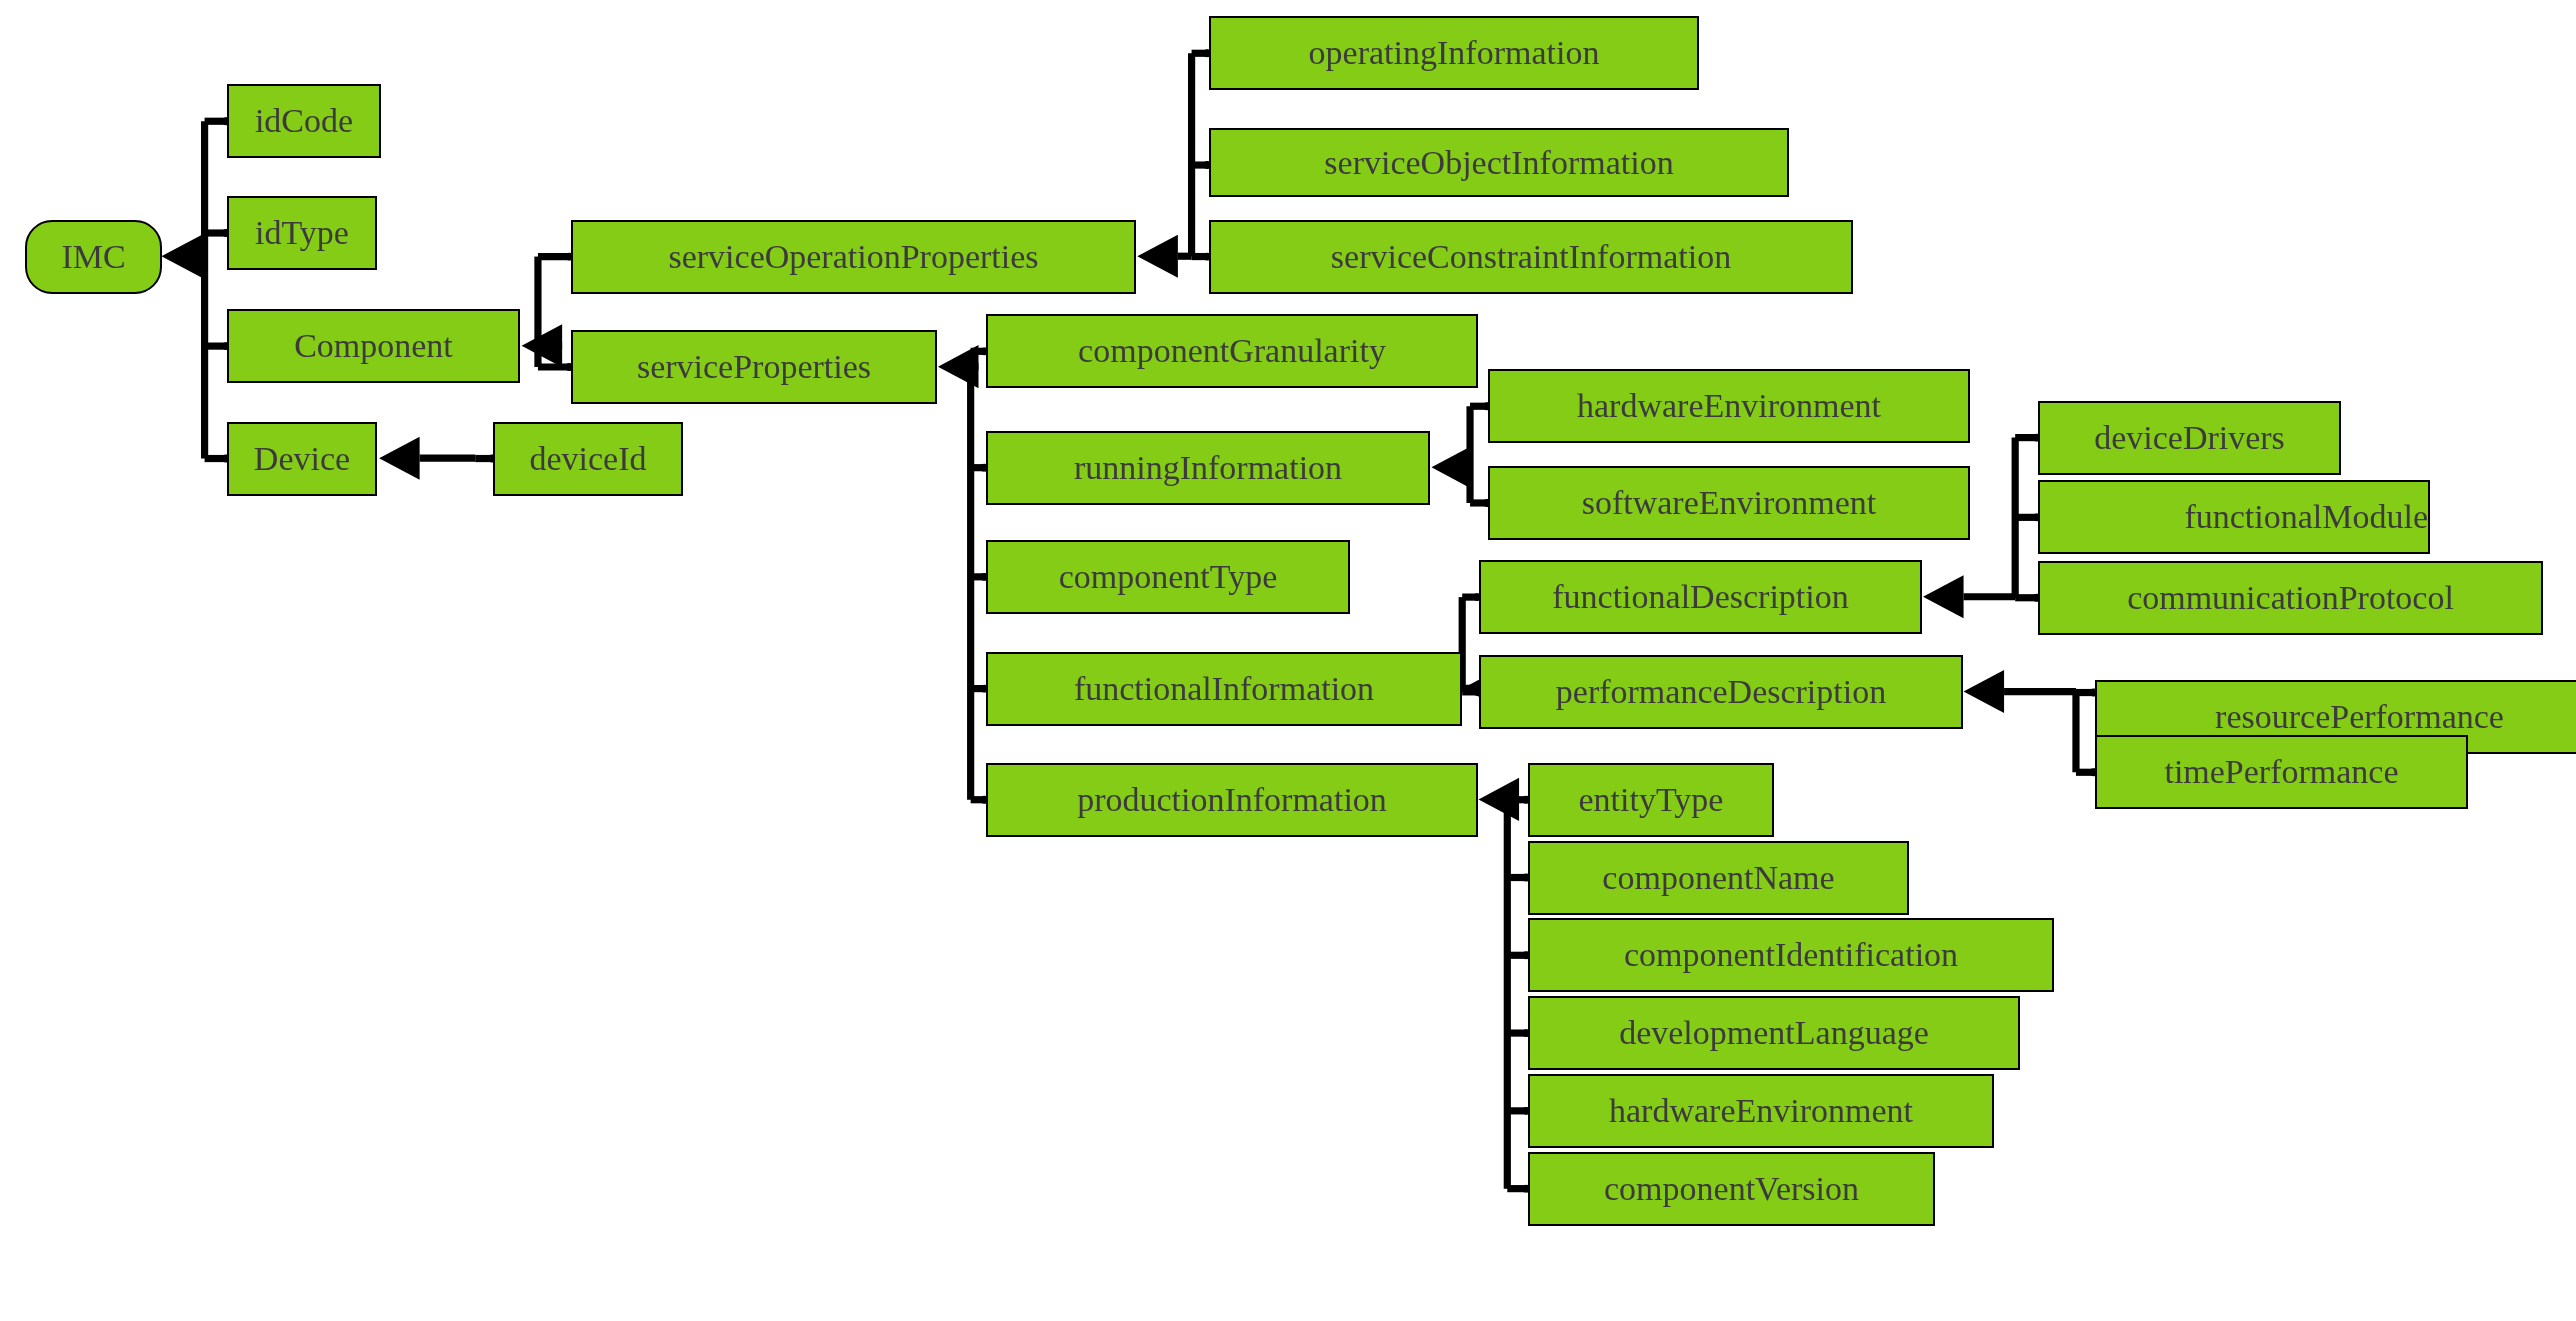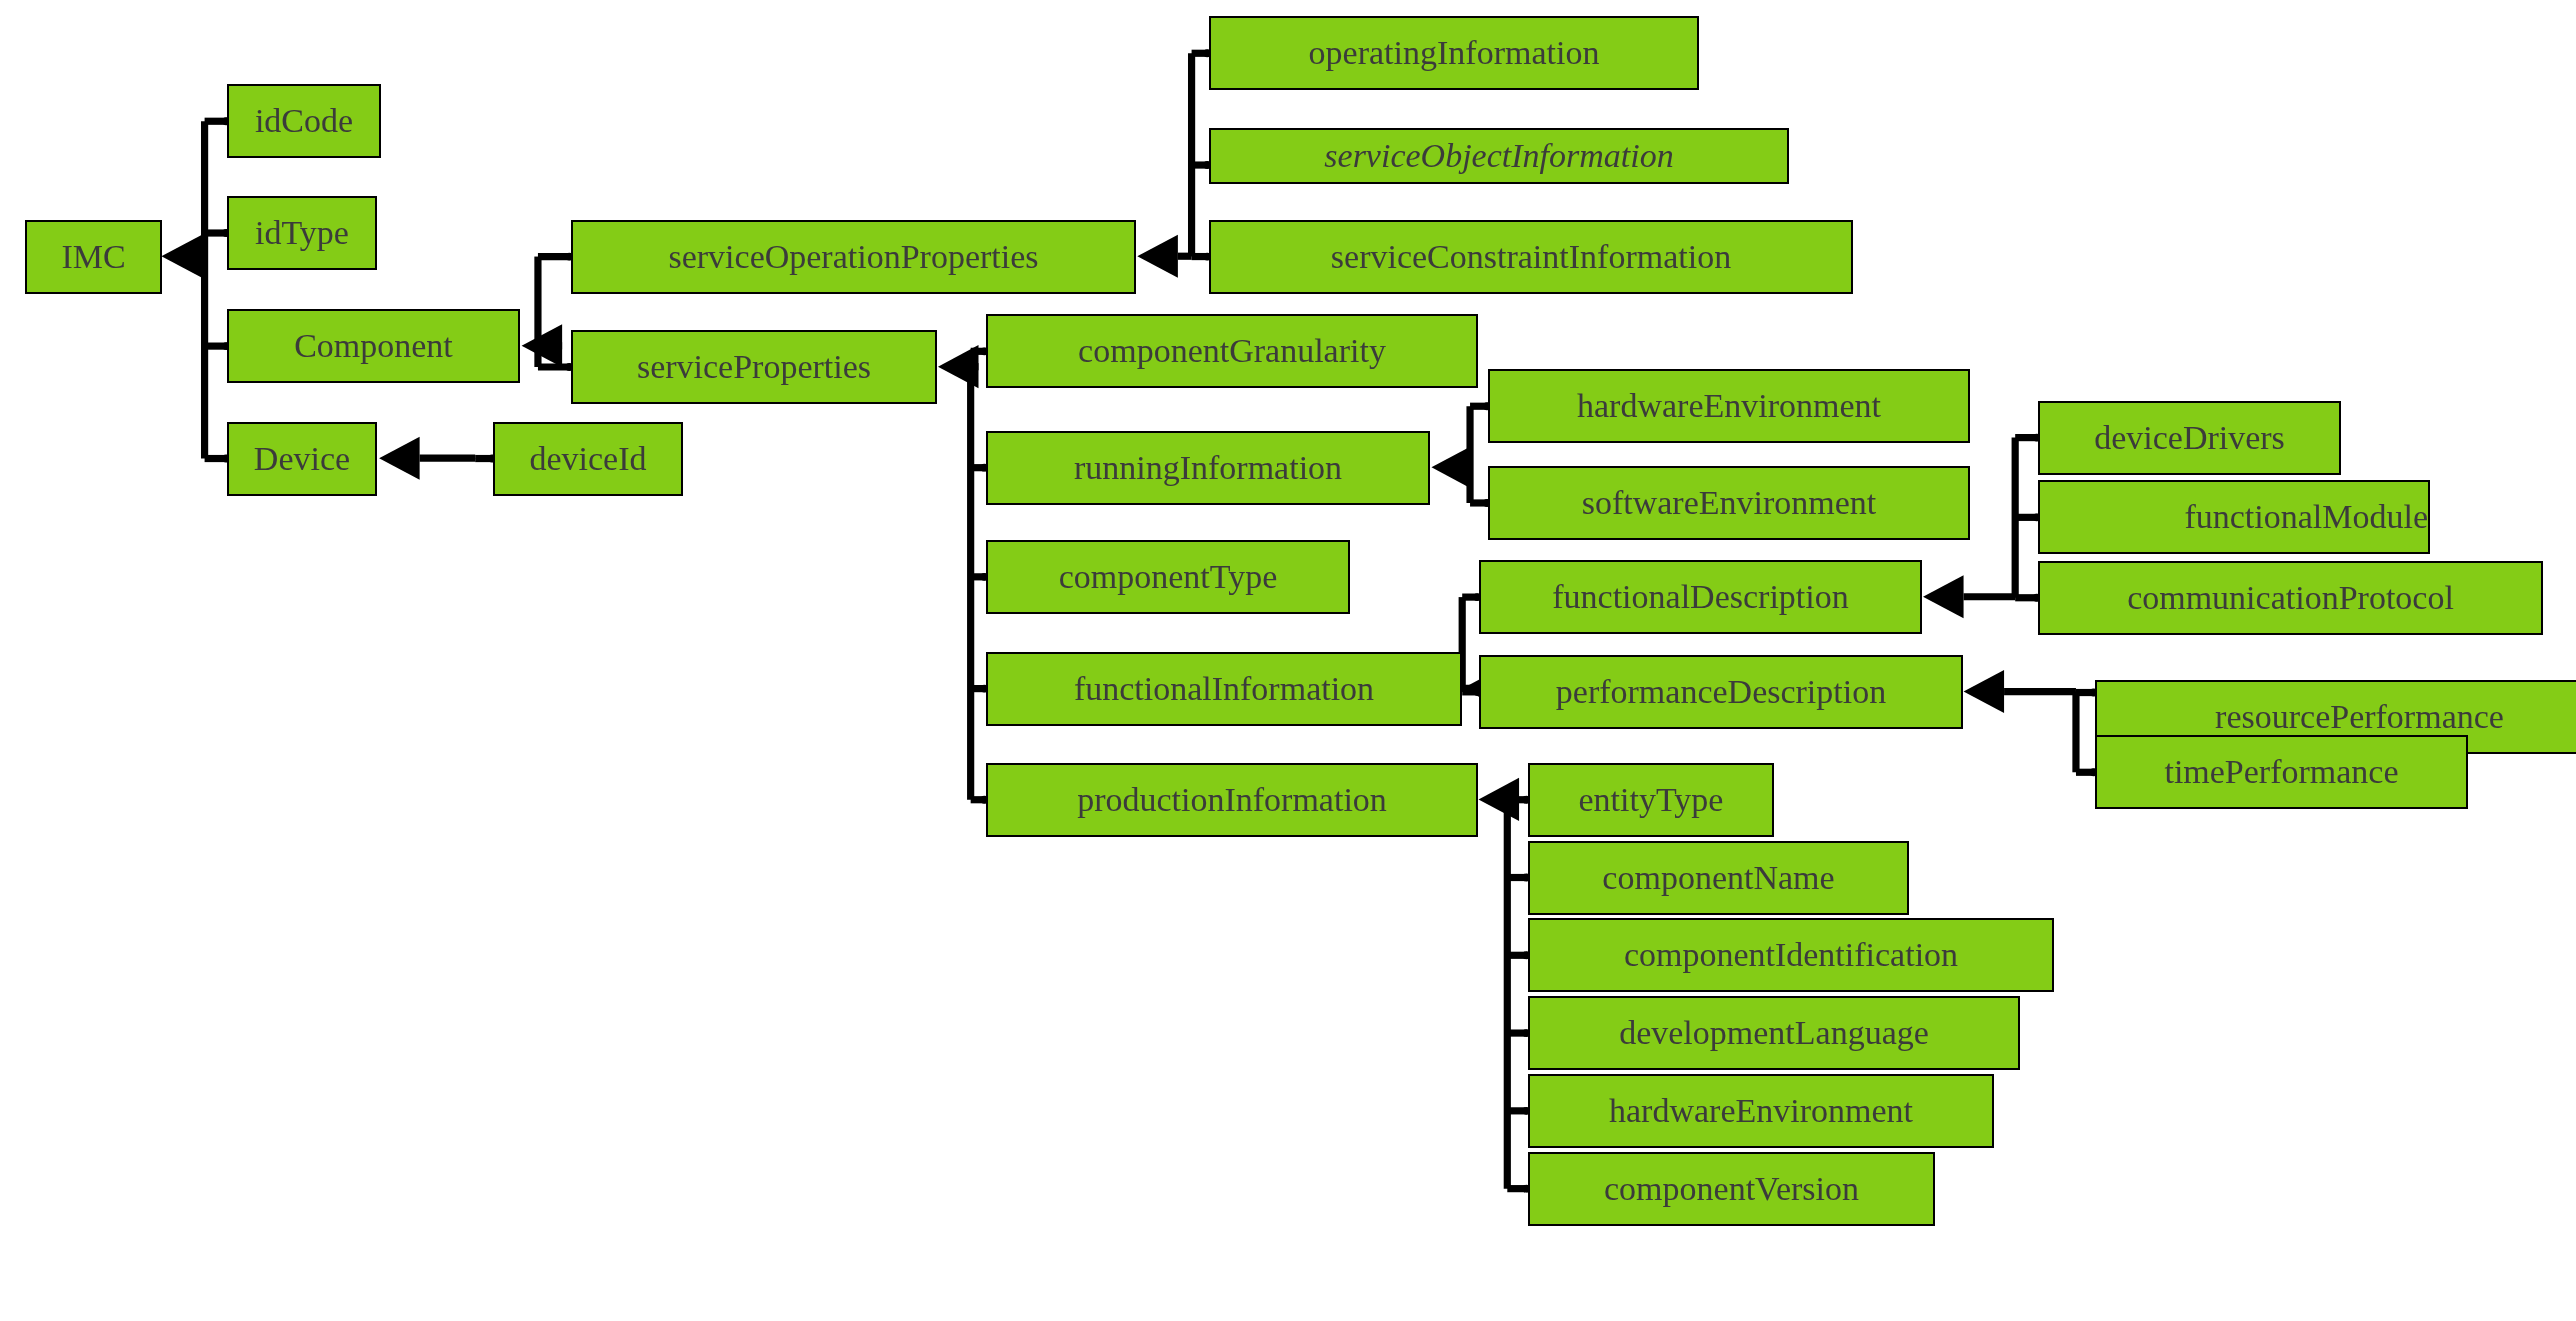--- a/index.html
+++ b/index.html
@@ -128,21 +128,21 @@
       <circle cx="2335" cy="1461.5" r="6" fill="#000000"></circle>
       <line x1="2306" y1="1580.5" x2="2337" y2="1580.5" stroke="#000000" stroke-width="11" stroke-linecap="butt"></line>
       <circle cx="2335" cy="1580.5" r="6" fill="#000000"></circle>
       <line x1="2306" y1="1699.5" x2="2337" y2="1699.5" stroke="#000000" stroke-width="11" stroke-linecap="butt"></line>
       <circle cx="2335" cy="1699.5" r="6" fill="#000000"></circle>
       <line x1="2306" y1="1818.5" x2="2337" y2="1818.5" stroke="#000000" stroke-width="11" stroke-linecap="butt"></line>
       <circle cx="2335" cy="1818.5" r="6" fill="#000000"></circle>
       <line x1="2324" y1="1223" x2="2306" y2="1223" stroke="#000000" stroke-width="11" stroke-linecap="butt"></line>
       <polygon points="2262,1223 2324,1190 2324,1256" fill="#000000"></polygon>
     </svg>
-<div class="node" style="left: 25px; top: 220px; width: 137px; height: 74px;">
+<div class="node" style="left: 25px; top: 220px; width: 137px; height: 74px; border-radius: 27px;">
       <span>IMC</span>
     </div>
     <div class="node" style="left: 227px; top: 84px; width: 154px; height: 74px;">
       <span>idCode</span>
     </div>
     <div class="node" style="left: 227px; top: 196px; width: 150px; height: 74px;">
       <span>idType</span>
     </div>
     <div class="node" style="left: 227px; top: 309px; width: 293px; height: 74px;">
       <span>Component</span>
@@ -155,21 +155,21 @@
     </div>
     <div class="node" style="left: 571px; top: 220px; width: 565px; height: 74px;">
       <span>serviceOperationProperties</span>
     </div>
     <div class="node" style="left: 571px; top: 330px; width: 366px; height: 74px;">
       <span>serviceProperties</span>
     </div>
     <div class="node" style="left: 1209px; top: 16.3px; width: 490px; height: 74px;">
       <span>operatingInformation</span>
     </div>
-    <div class="node" style="left: 1209px; top: 128px; width: 580px; height: 56px; font-style: italic;">
+    <div class="node" style="left: 1209px; top: 128px; width: 580px; height: 69px;">
       <span>serviceObjectInformation</span>
     </div>
     <div class="node" style="left: 1209px; top: 220px; width: 644px; height: 74px;">
       <span>serviceConstraintInformation</span>
     </div>
     <div class="node" style="left: 986px; top: 314px; width: 492px; height: 74px;">
       <span>componentGranularity</span>
     </div>
     <div class="node" style="left: 986px; top: 431px; width: 444px; height: 74px;">
       <span>runningInformation</span>

